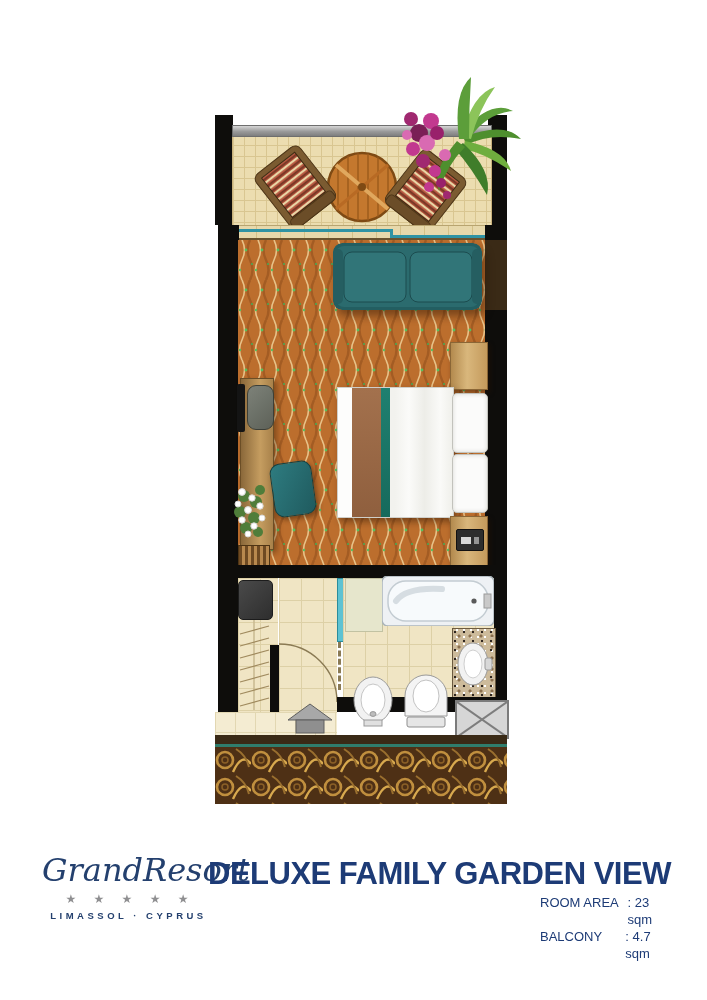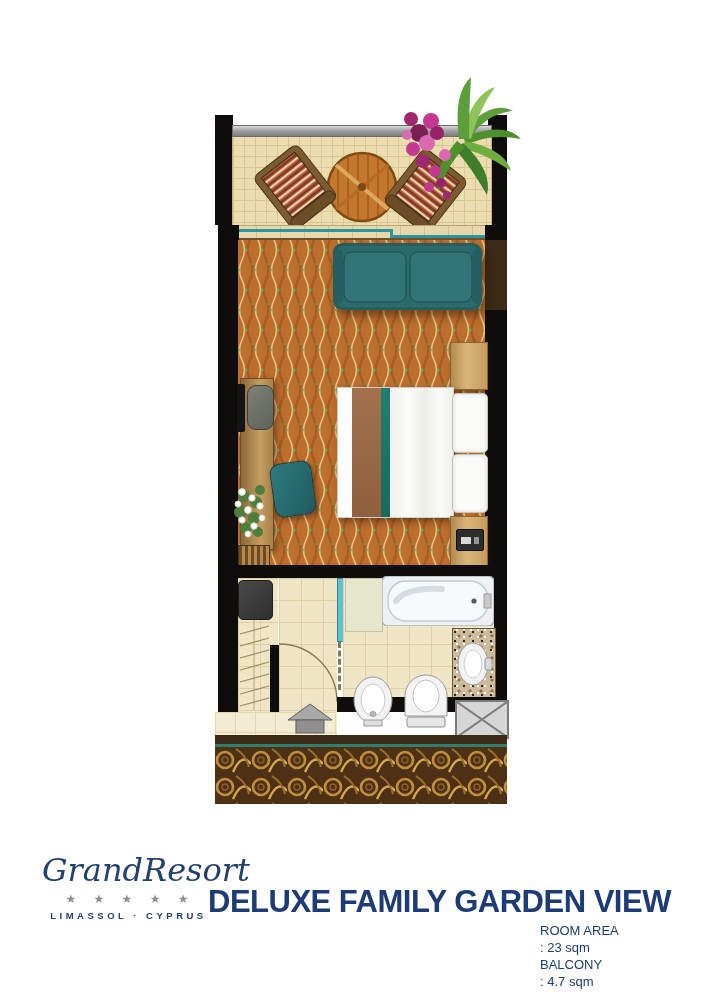--- a/index.html
+++ b/index.html
@@ -78,24 +78,24 @@
   .logo-block{position:absolute;left:42px;top:858px;width:170px;text-align:center;}
   .mono-row{display:flex;align-items:center;justify-content:center;gap:6px;height:40px;}
   .mono-line{width:38px;height:1px;background:#9a9a9c;margin-top:18px;}
   .monogram{font-family:"DejaVu Serif",serif;font-size:33px;color:#8f8f91;letter-spacing:-10px;
             padding-right:10px;line-height:1;}
   .brand-name{font-family:"DejaVu Serif",serif;font-style:italic;font-size:32px;color:#24406e;
               line-height:1.05;margin-top:-4px;}
   .stars{color:#8f8f91;font-size:12px;letter-spacing:7px;margin-top:4px;padding-left:7px;}
   .location{color:#24406e;font-size:9.5px;font-weight:bold;letter-spacing:3.5px;margin-top:4px;padding-left:3px;}
 
-  .title-block{position:absolute;left:208px;top:884px;width:468px;}
+  .title-block{position:absolute;left:208px;top:856px;width:468px;}
   .room-title{color:#1d3b76;font-weight:bold;font-size:31px;letter-spacing:-0.5px;white-space:nowrap;}
   .specs{position:absolute;left:332px;top:38px;color:#1d3b76;font-size:13px;line-height:17px;}
-  .spec-row{display:flex;flex-direction:column;}
+  .spec-row{display:flex;}
   .spec-label{width:90px;}
   .spec-value{}
 </style>
 </head>
 <body>
 
 <div class="page">
 
   <div class="plan">
 

